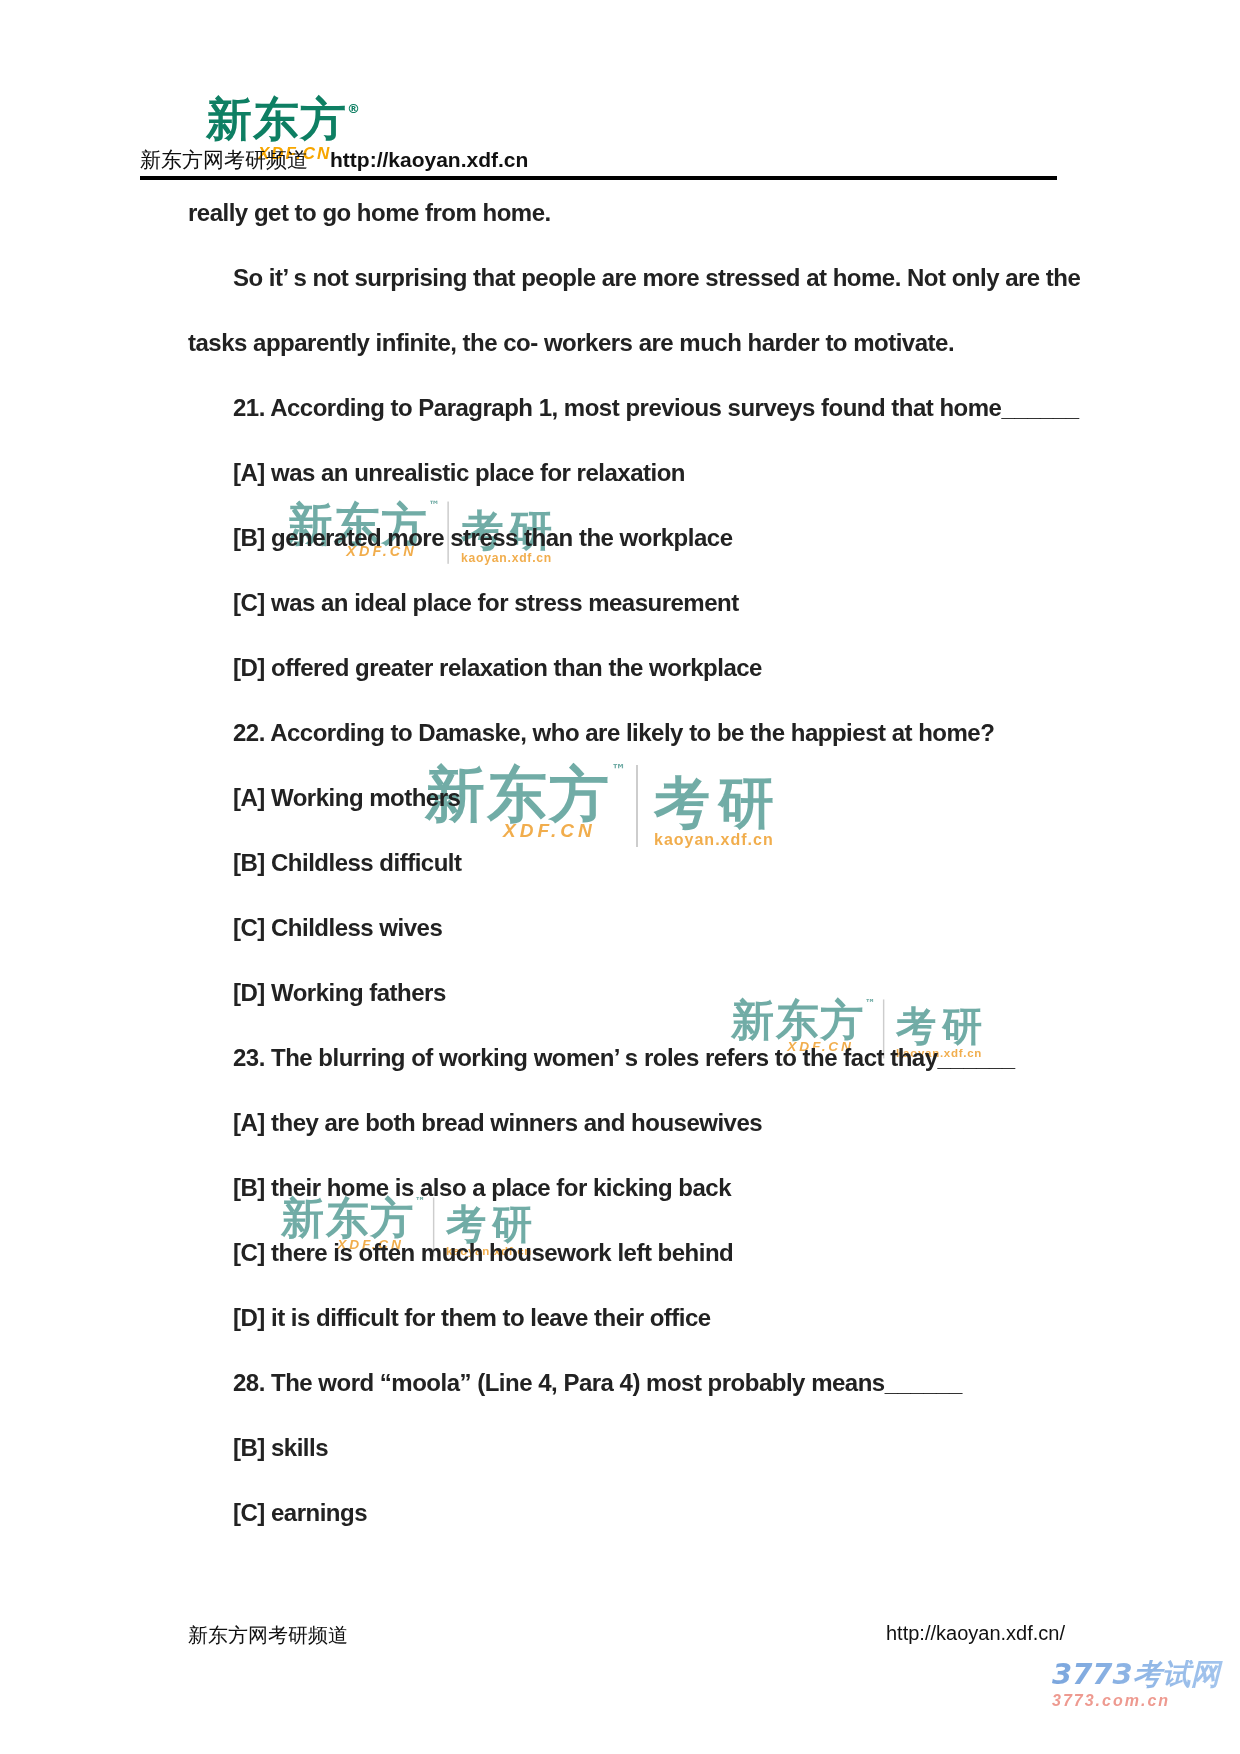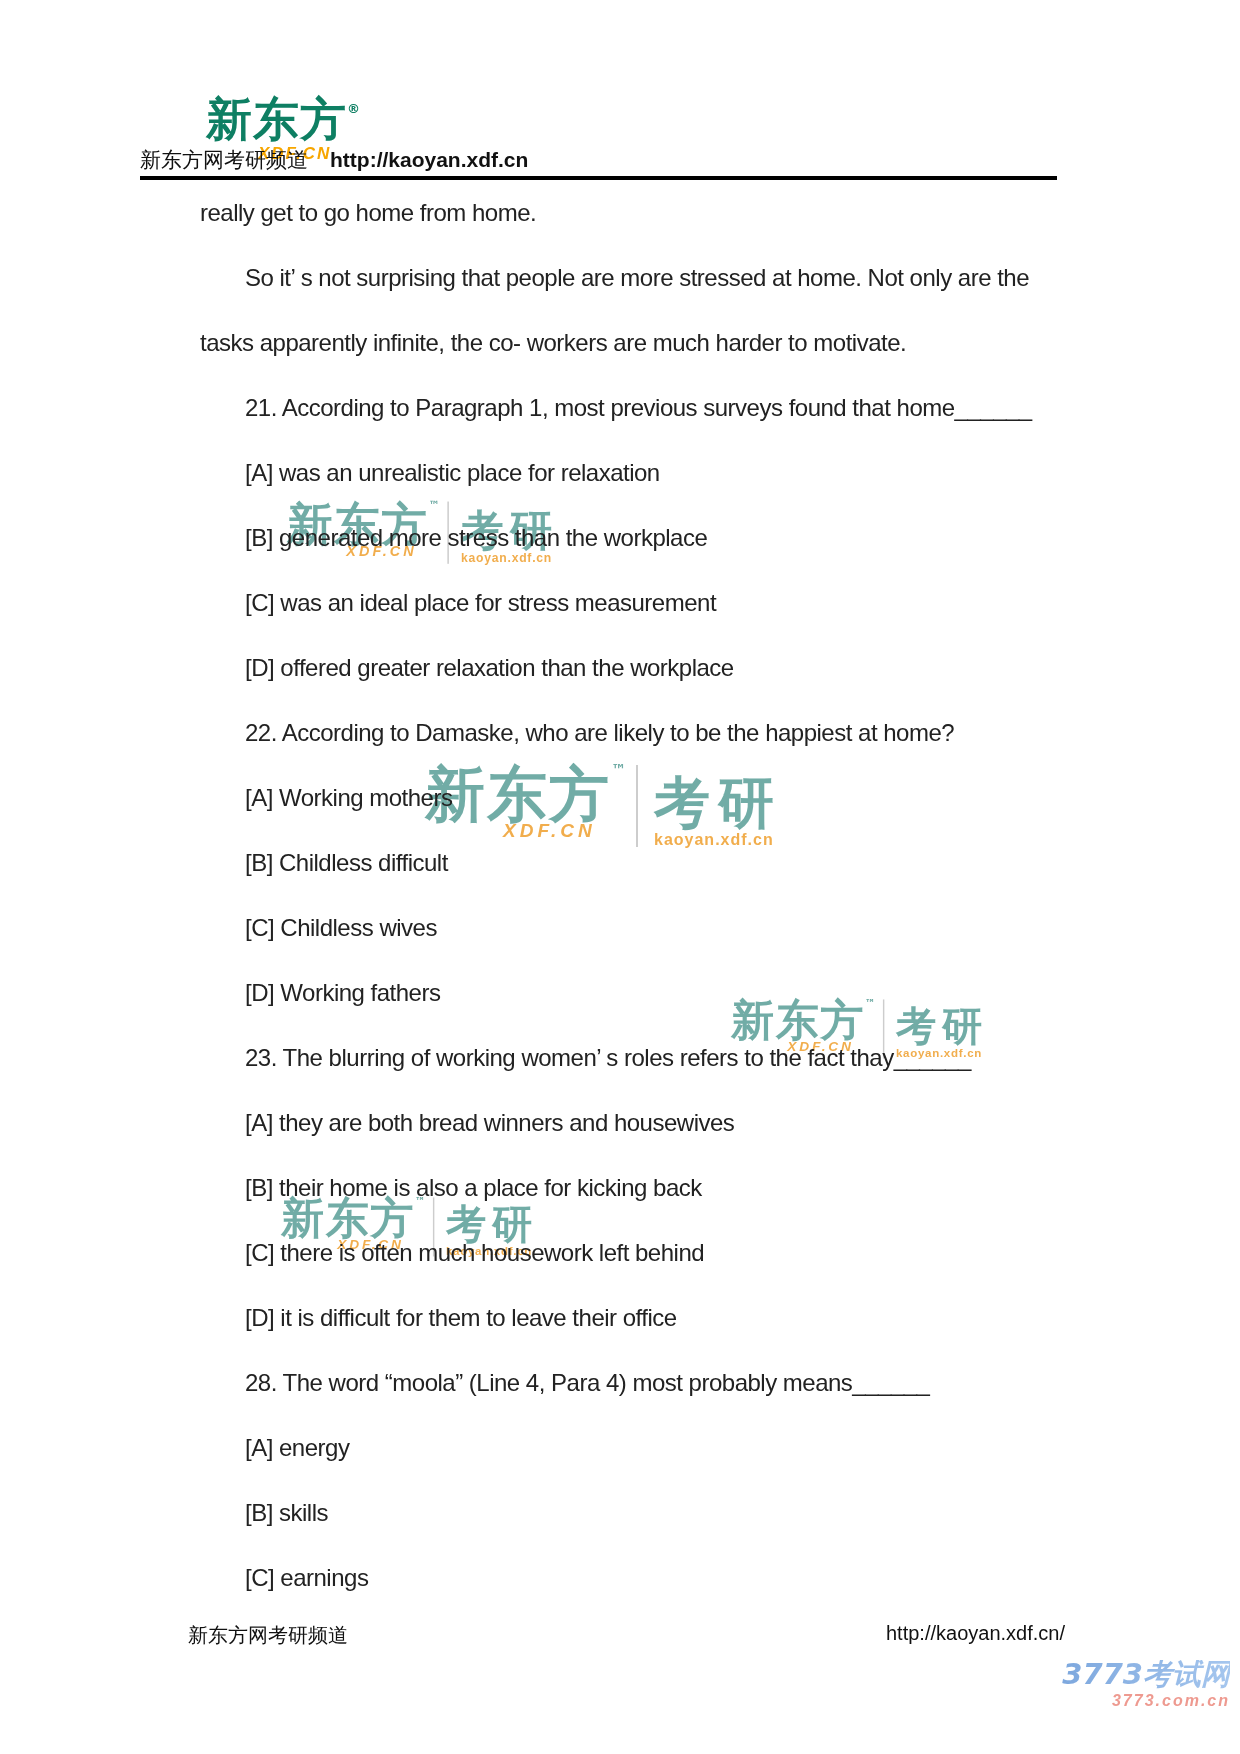--- a/index.html
+++ b/index.html
@@ -40,37 +40,37 @@
   }
   .wm-sep { width:2px; height:82px; background:#c9c9c9; margin:2px 16px 0 10px; }
   .wm-right { padding-top:12px; }
   .wm-cn2 {
     font-size:56px; font-weight:bold; color:#66a69f; line-height:1; letter-spacing:8px;
     font-family:"DejaVu Sans", sans-serif; white-space:nowrap;
   }
   .wm-kaoyan { font-size:16px; font-weight:bold; color:#f0a73e; margin-top:0px; letter-spacing:1px; white-space:nowrap; }
 
   
-  .body-text { position:absolute; left:200px; top:180px; width:980px; z-index:2; }
+  .body-text { position:absolute; left:188px; top:180px; width:980px; z-index:2;font-weight:bold; }
   .line {
     height:65px; display:flex; align-items:center; font-size:24px; color:#222222;
     letter-spacing:-0.5px; white-space:nowrap;
   }
   .line.indent { padding-left:45px; }
 
   
   .footer {
     position:absolute; left:188px; top:1622px; width:877px; display:flex;
     justify-content:space-between; font-size:20px; color:#111111; z-index:2;
     font-family:"DejaVu Sans", sans-serif;
   }
   .footer .ftr-url { font-family:"Liberation Sans", sans-serif; }
 
   
-  .corner-logo { position:absolute; left:1052px; top:1660px; width:178px; text-align:right; z-index:2; }
+  .corner-logo { position:absolute; left:1052px; top:1660px; width:178px; text-align:left; z-index:2; }
   .corner-title {
     font-size:29px; font-weight:bold; font-style:italic; line-height:1;
     font-family:"DejaVu Sans", sans-serif;
     background:linear-gradient(90deg,#7ba6dd,#a5c6ee);
     -webkit-background-clip:text; background-clip:text;
     -webkit-text-fill-color:transparent; color:#8db5e4;
     white-space:nowrap;
   }
   .corner-site {
     font-size:16px; font-weight:bold; font-style:italic; color:#ee9a90;
@@ -151,21 +151,20 @@
     <div class="line indent">[A] Working mothers</div>
     <div class="line indent">[B] Childless difficult</div>
     <div class="line indent">[C] Childless wives</div>
     <div class="line indent">[D] Working fathers</div>
     <div class="line indent">23. The blurring of working women’ s roles refers to the fact thay______</div>
     <div class="line indent">[A] they are both bread winners and housewives</div>
     <div class="line indent">[B] their home is also a place for kicking back</div>
     <div class="line indent">[C] there is often much housework left behind</div>
     <div class="line indent">[D] it is difficult for them to leave their office</div>
     <div class="line indent">28. The word “moola” (Line 4, Para 4) most probably means______</div>
-    <div class="line indent">[A] energy</div>
     <div class="line indent">[B] skills</div>
     <div class="line indent">[C] earnings</div>
   </div>
 
 <div class="footer">
   <span>新东方网考研频道</span>
   <span class="ftr-url">http://kaoyan.xdf.cn/</span>
 </div>
 
 <div class="corner-logo">

